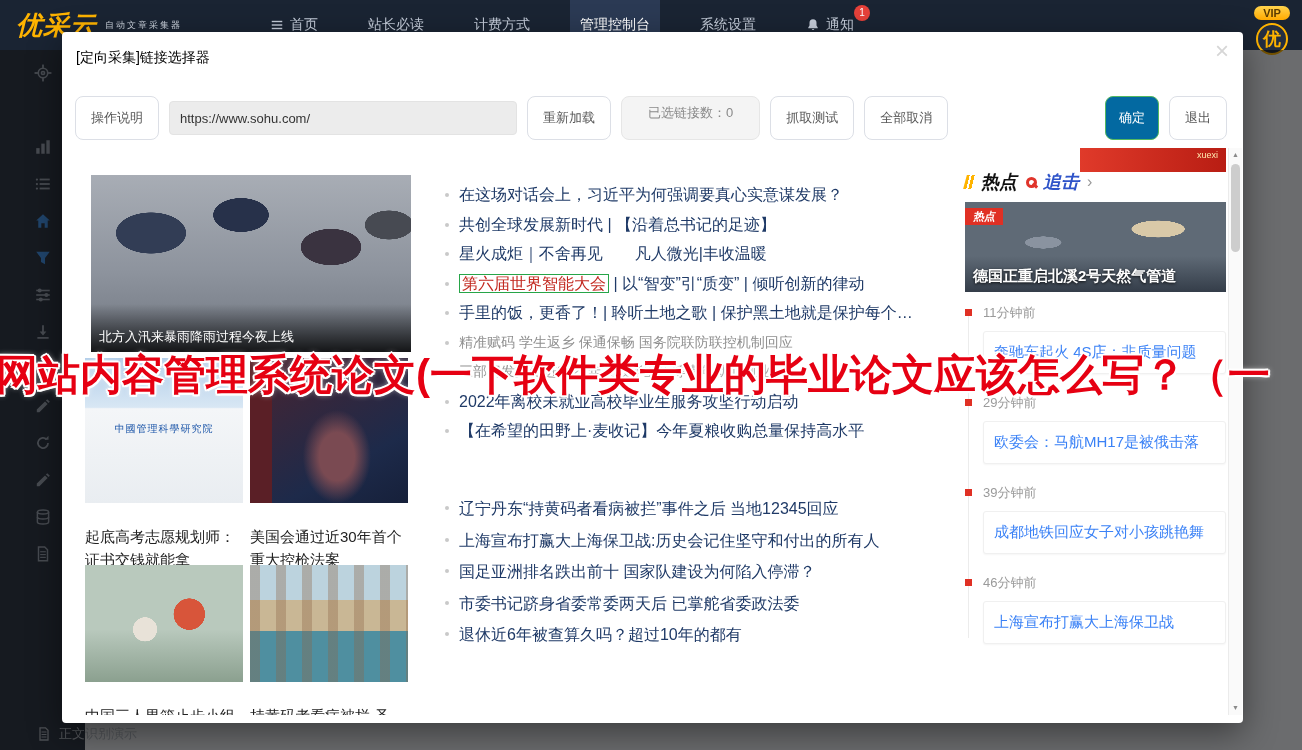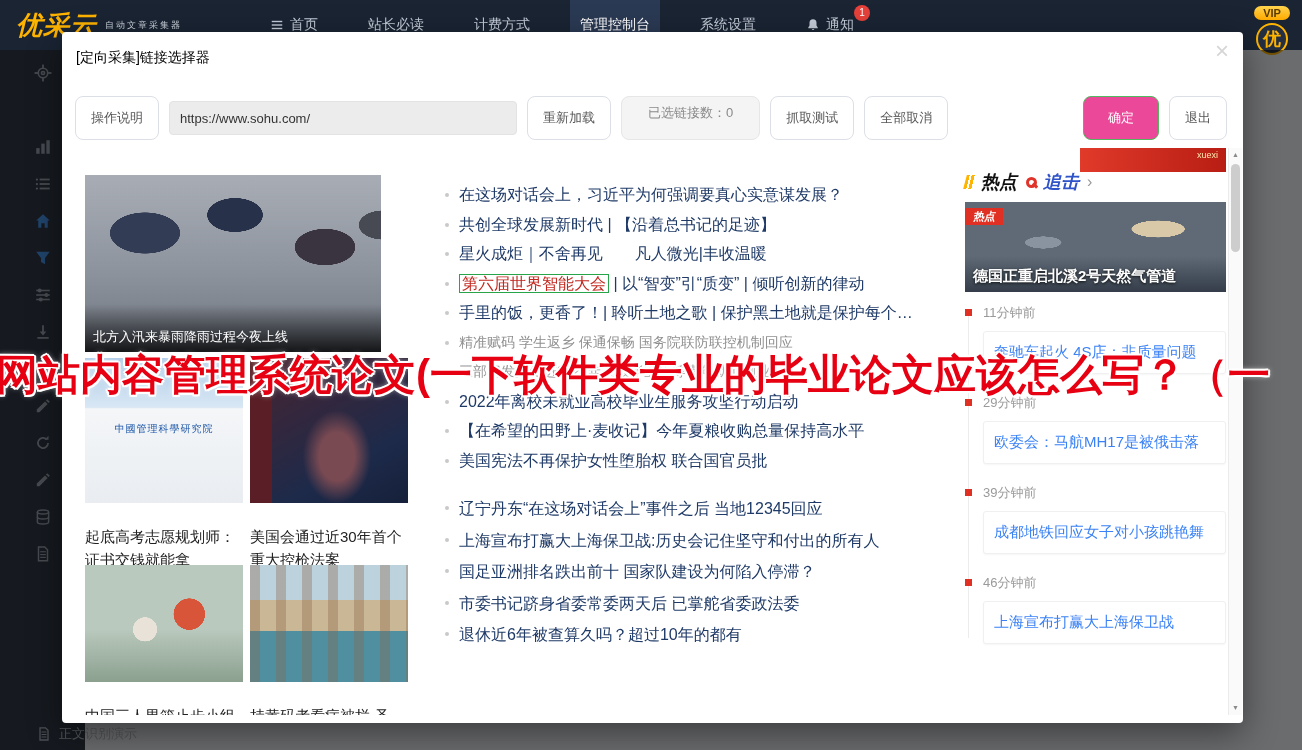--- a/index.html
+++ b/index.html
@@ -40,26 +40,26 @@
 
   
   .modal { position:absolute; left:62px; top:32px; width:1181px; height:691px; background:#fff; border-radius:4px; box-shadow:0 10px 34px rgba(0,0,0,.45); z-index:40; }
   .modal-title { position:absolute; top:17px; left:14px; font-size:14px; color:#000000; }
   .modal-close { position:absolute; top:7px; right:14px; font-size:24px; color:#d6d6d6; cursor:pointer; line-height:1; }
   .toolbar { position:absolute; top:64px; left:13px; right:16px; display:flex; gap:10px; align-items:center; }
   .btn { height:44px; line-height:32px; border:1px solid #dcdfe6; border-radius:8px; background:#fff; color:#555; font-size:13px; padding:0 15px; cursor:pointer; white-space:nowrap; }
   .url-input { height:34px; width:348px; background:#ececec; border:1px solid #e3e3e3; border-radius:4px; color:#333; font-size:13px; padding:0 10px; font-family:inherit; }
   .count { background:#f4f4f4; color:#8a8a8a; border-color:#e6e6e6; padding:0 26px; cursor:default; }
   .spacer { flex:1; }
-  .btn-confirm { background:#ec4899; border-color:#53b860; color:#fff; padding:0 24px; }
+  .btn-confirm { background:#0369a1; border-color:#53b860; color:#fff; padding:0 13px; }
 
   
   .body-area { position:absolute; top:116px; left:13px; width:1153px; height:567px; background:#fff; overflow:hidden; }
   .banner { position:absolute; left:1005px; top:0; width:146px; height:24px; background:linear-gradient(90deg,#e03a2a,#b81d13); color:#ffe9b0; font-size:9px; text-align:right; padding-right:8px; line-height:15px; }
-  .hero { position:absolute; left:10px; top:27px; width:296px; height:177px; cursor:pointer;
+  .hero { position:absolute; left:16px; top:27px; width:320px; height:177px; cursor:pointer;
     background:
       radial-gradient(58px 34px at 60px 58px, #323d55 60%, transparent 61%),
       radial-gradient(46px 28px at 150px 40px, #27314a 60%, transparent 61%),
       radial-gradient(50px 30px at 240px 72px, #3a3340 60%, transparent 61%),
       radial-gradient(40px 24px at 298px 50px, #474a52 60%, transparent 61%),
       linear-gradient(#a8adb5 0%, #8d939d 55%, #6f757f 100%);
   }
   .hero-caption { position:absolute; left:0; right:0; bottom:0; padding:24px 8px 6px; background:linear-gradient(transparent, rgba(0,0,0,.82)); color:#fff; font-size:13px; white-space:nowrap; overflow:hidden; }
 
   .news { position:absolute; left:368px; width:515px; list-style:none; }
@@ -296,24 +296,23 @@
     <ul class="news news-1">
         <li>在这场对话会上，习近平为何强调要真心实意谋发展？</li>
         <li>共创全球发展新时代 | 【沿着总书记的足迹】</li>
         <li>星火成炬｜不舍再见　　凡人微光|丰收温暖</li>
         <li><span class="hl">第六届世界智能大会</span> | 以“智变”引“质变” |  倾听创新的律动</li>
         <li>手里的饭，更香了！|  聆听土地之歌 |  保护黑土地就是保护每个…</li>
         <li class="muted">精准赋码 学生返乡 保通保畅 国务院联防联控机制回应</li>
         <li class="muted">三部门发文促进2022年高校毕业生等青年就业创业</li>
         <li>2022年离校未就业高校毕业生服务攻坚行动启动</li>
         <li>【在希望的田野上·麦收记】今年夏粮收购总量保持高水平</li>
-        <li>美国宪法不再保护女性堕胎权 联合国官员批</li>
       </ul>
     <ul class="news news-2">
-        <li>辽宁丹东“在这场对话会上”事件之后 当地12345回应</li>
+        <li>辽宁丹东“持黄码者看病被拦”事件之后 当地12345回应</li>
         <li>上海宣布打赢大上海保卫战:历史会记住坚守和付出的所有人</li>
         <li>国足亚洲排名跌出前十 国家队建设为何陷入停滞？</li>
         <li>市委书记跻身省委常委两天后 已掌舵省委政法委</li>
         <li>退休近6年被查算久吗？超过10年的都有</li>
       </ul>
 
     <div>
         <div class="card" style="left: 10px; top: 210px;">
           <div class="art art-building" style="height: 145px;">
             <span class="art-label">中國管理科學研究院</span>

